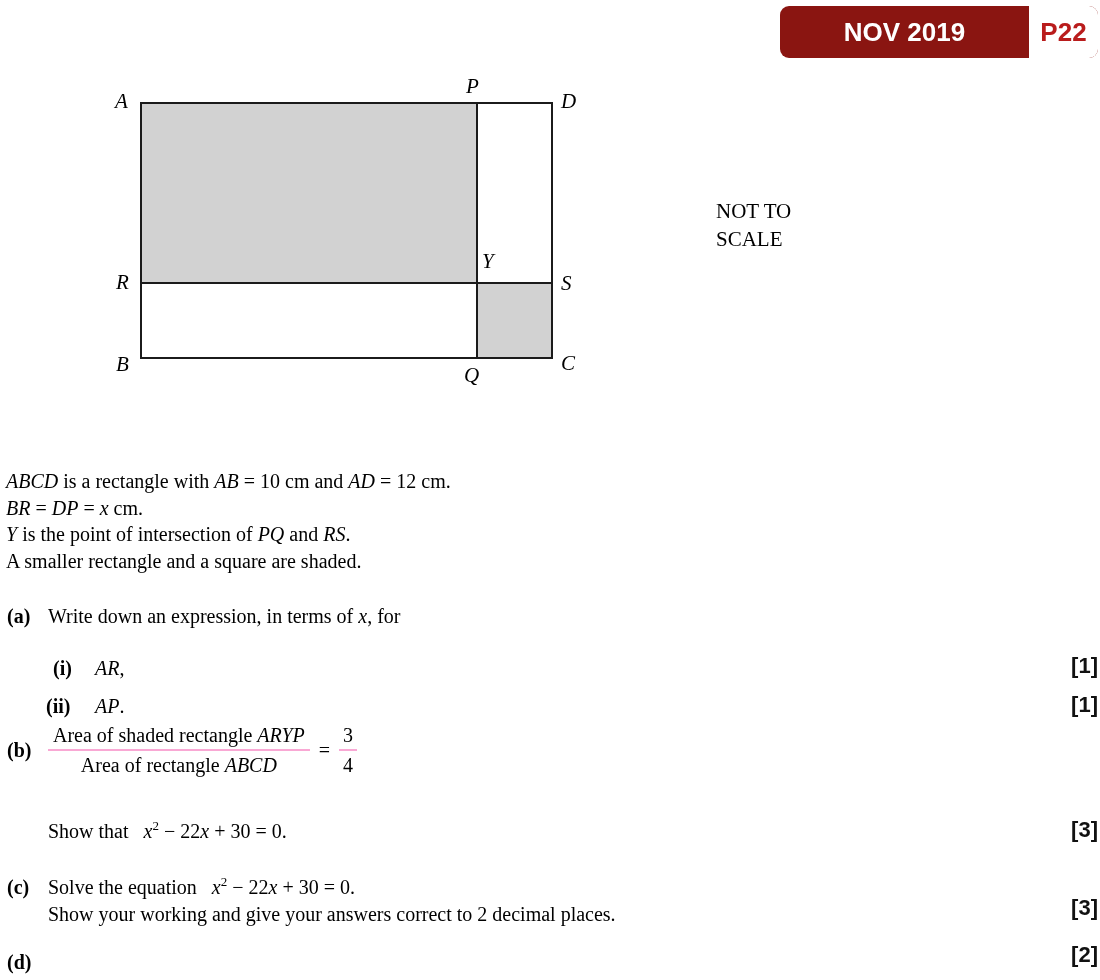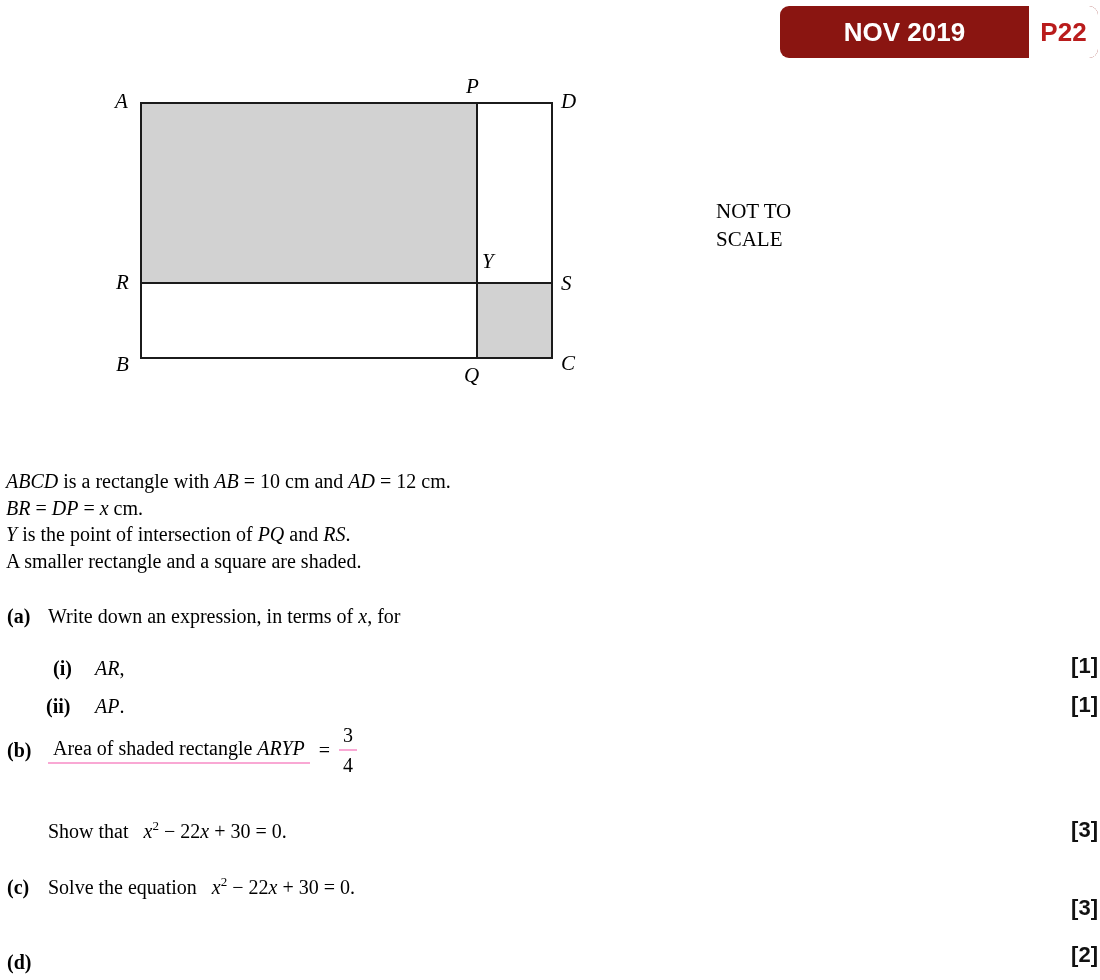--- a/index.html
+++ b/index.html
@@ -141,31 +141,33 @@
   <span class="mark mark-ai">[1]</span>
 
   <span class="abs plabel part-aii-label">(ii)</span>
   <span class="abs seg-line part-aii-text"><span class="it">AP</span><span>.</span></span>
   <span class="mark mark-aii">[1]</span>
 
   <div class="part-b-row">
     <span class="plabel">(b)</span>
     <span class="frac">
       <span class="frac-num seg-line" style="display:block"><span>Area of shaded rectangle </span><span class="it">ARYP</span></span>
+      <span class="frac-den seg-line" style="display:block"><span>Area of rectangle </span><span class="it">ABCD</span></span>
     </span>
     <span class="frac-eq">=</span>
     <span class="frac frac-small">
       <span class="frac-num seg-line" style="display:block">3</span>
       <span class="frac-den seg-line" style="display:block">4</span>
     </span>
   </div>
 
   <span class="abs seg-line show-that"><span>Show that   </span><span class="it">x</span><span class="sup">2</span><span> − 22</span><span class="it">x</span><span> + 30 = 0.</span></span>
   <span class="mark mark-b">[3]</span>
 
   <span class="abs plabel part-c-label">(c)</span>
   <span class="abs seg-line part-c-line1"><span>Solve the equation   </span><span class="it">x</span><span class="sup">2</span><span> − 22</span><span class="it">x</span><span> + 30 = 0.</span></span>
+  <span class="abs seg-line part-c-line2"><span>Show your working and give your answers correct to 2 decimal places.</span></span>
   <span class="mark mark-c">[3]</span>
 
   <span class="abs plabel part-d-label">(d)</span>
   <span class="mark mark-d">[2]</span>
 
 </div>
 
 </body></html>

